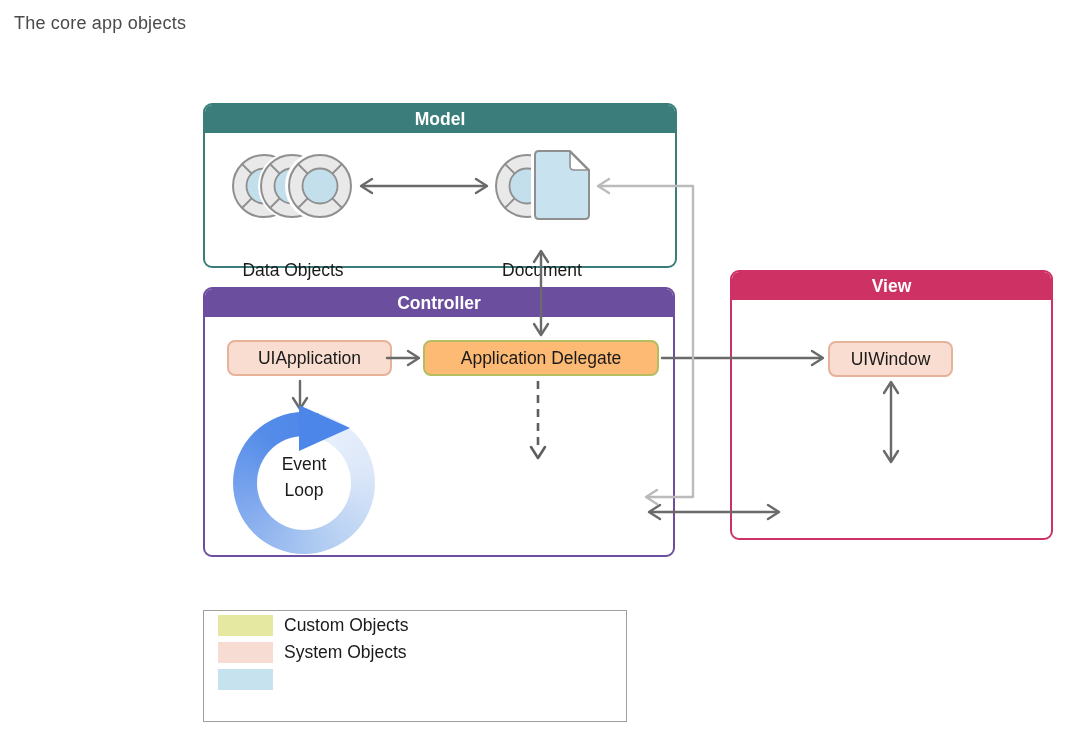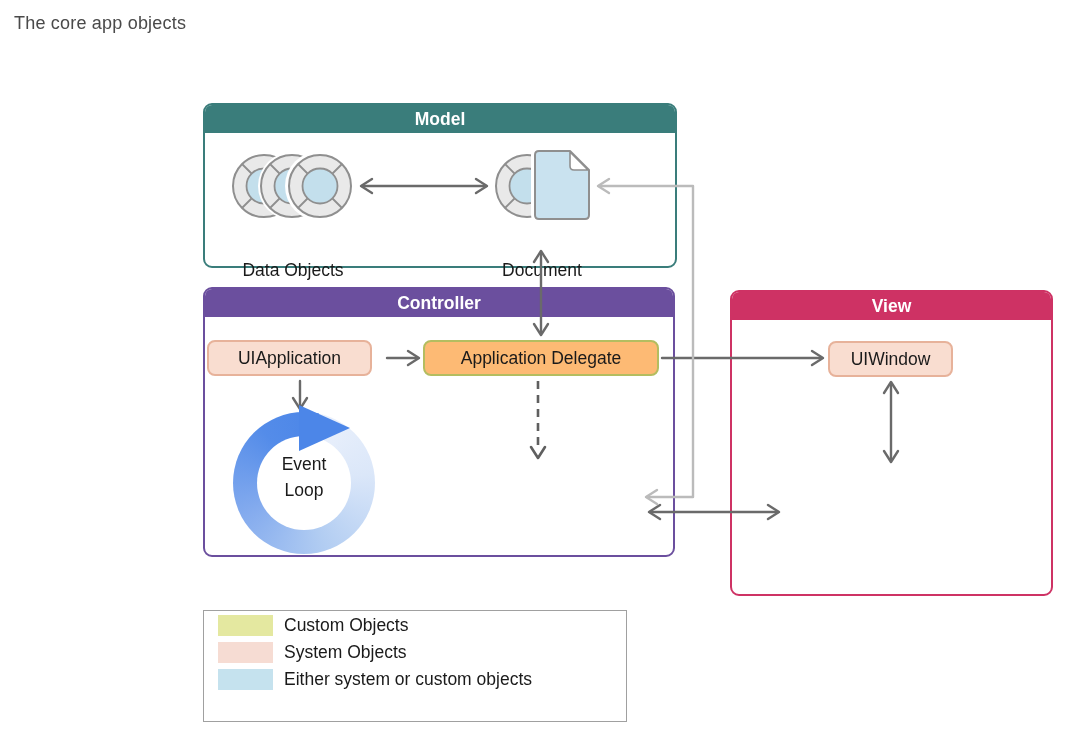--- a/index.html
+++ b/index.html
@@ -14,30 +14,30 @@
   #page-title{left:14px;top:13px;font-size:18px;color:#4a4a4a;letter-spacing:.2px;}
   
   .panel{border-radius:9px;background:#fff;box-sizing:border-box;z-index:1;}
   .panel-header{
     position:absolute;left:0;top:0;right:0;height:28px;
     border-radius:7px 7px 0 0;
     color:#fff;font-weight:bold;font-size:17.5px;line-height:28px;text-align:center;
   }
   #model-panel{left:203px;top:103px;width:474px;height:165px;border:2px solid #3a7d7b;}
   #controller-panel{left:203px;top:287px;width:472px;height:270px;border:2px solid #6b4f9e;}
-  #view-panel{left:730px;top:290px;width:323px;height:306px;border:2px solid #ce3264;}
+  #view-panel{left:730px;top:270px;width:323px;height:270px;border:2px solid #ce3264;}
   
   .node{
     border-radius:8px;box-sizing:border-box;text-align:center;
     font-size:17.5px;z-index:2;
   }
   .salmon{background:#f9ddd0;border:2px solid #e7b29a;}
   .yellowgreen{background:#fdba74;border:2px solid #b4bd60;}
   .bluecard{background:#cde6f1;border:2px solid #a6cedf;border-radius:8px;}
-  #uiapplication-box{left:207px;top:340px;width:165px;height:36px;line-height:32px;}
+  #uiapplication-box{left:227px;top:340px;width:165px;height:36px;line-height:32px;}
   #application-delegate-box{left:423px;top:340px;width:236px;height:36px;line-height:32px;}
   #uiwindow-box{left:828px;top:341px;width:125px;height:36px;line-height:32px;}
   
   .stack-card{position:absolute;box-sizing:border-box;}
   .stack-label{font-size:17.5px;text-align:center;}
   
   .icon-label{font-size:17.5px;text-align:center;z-index:2;margin-top:44px;}
   #data-objects-label{left:213px;top:216px;width:160px;}
   #document-label{left:462px;top:216px;width:160px;}
   
@@ -138,21 +138,20 @@
   <div class="legend-row">
     <div class="legend-swatch" style="background-color: rgb(228, 232, 160);"></div>
     <div class="legend-label">Custom Objects</div>
   </div>
   <div class="legend-row">
     <div class="legend-swatch" style="background-color: rgb(246, 220, 211);"></div>
     <div class="legend-label">System Objects</div>
   </div>
   <div class="legend-row">
     <div class="legend-swatch" style="background-color: rgb(197, 226, 238);"></div>
-    <div class="legend-label">Either system or custom objects</div>
   </div>
 </div>
 
 <svg id="arrows-overlay" width="1080" height="740" viewBox="0 0 1080 740">
   
   <g stroke="#6a6a6a" stroke-width="2.4" fill="none" stroke-linecap="round" stroke-linejoin="round">
     <path d="M362,186 H486"></path>
     <path d="M372,179 L361,186 L372,193"></path>
     <path d="M476,179 L487,186 L476,193"></path>
   </g>

